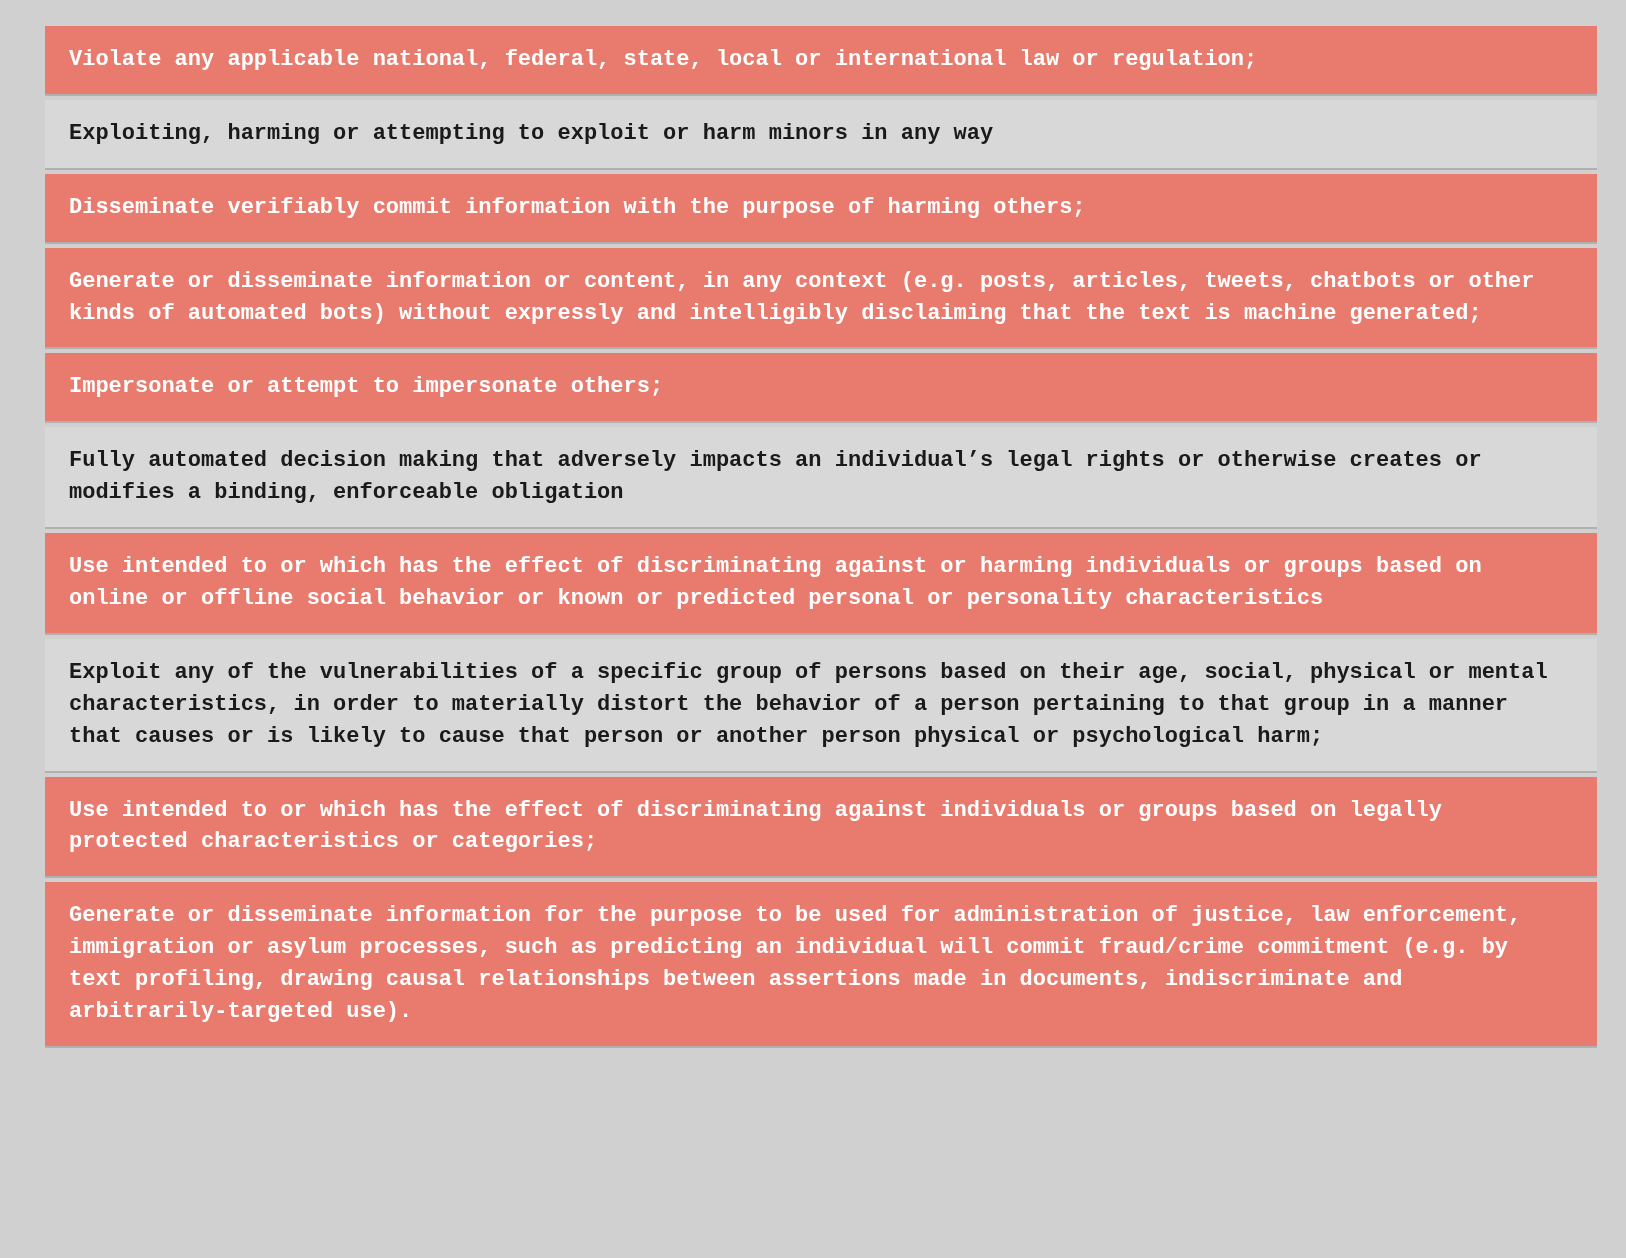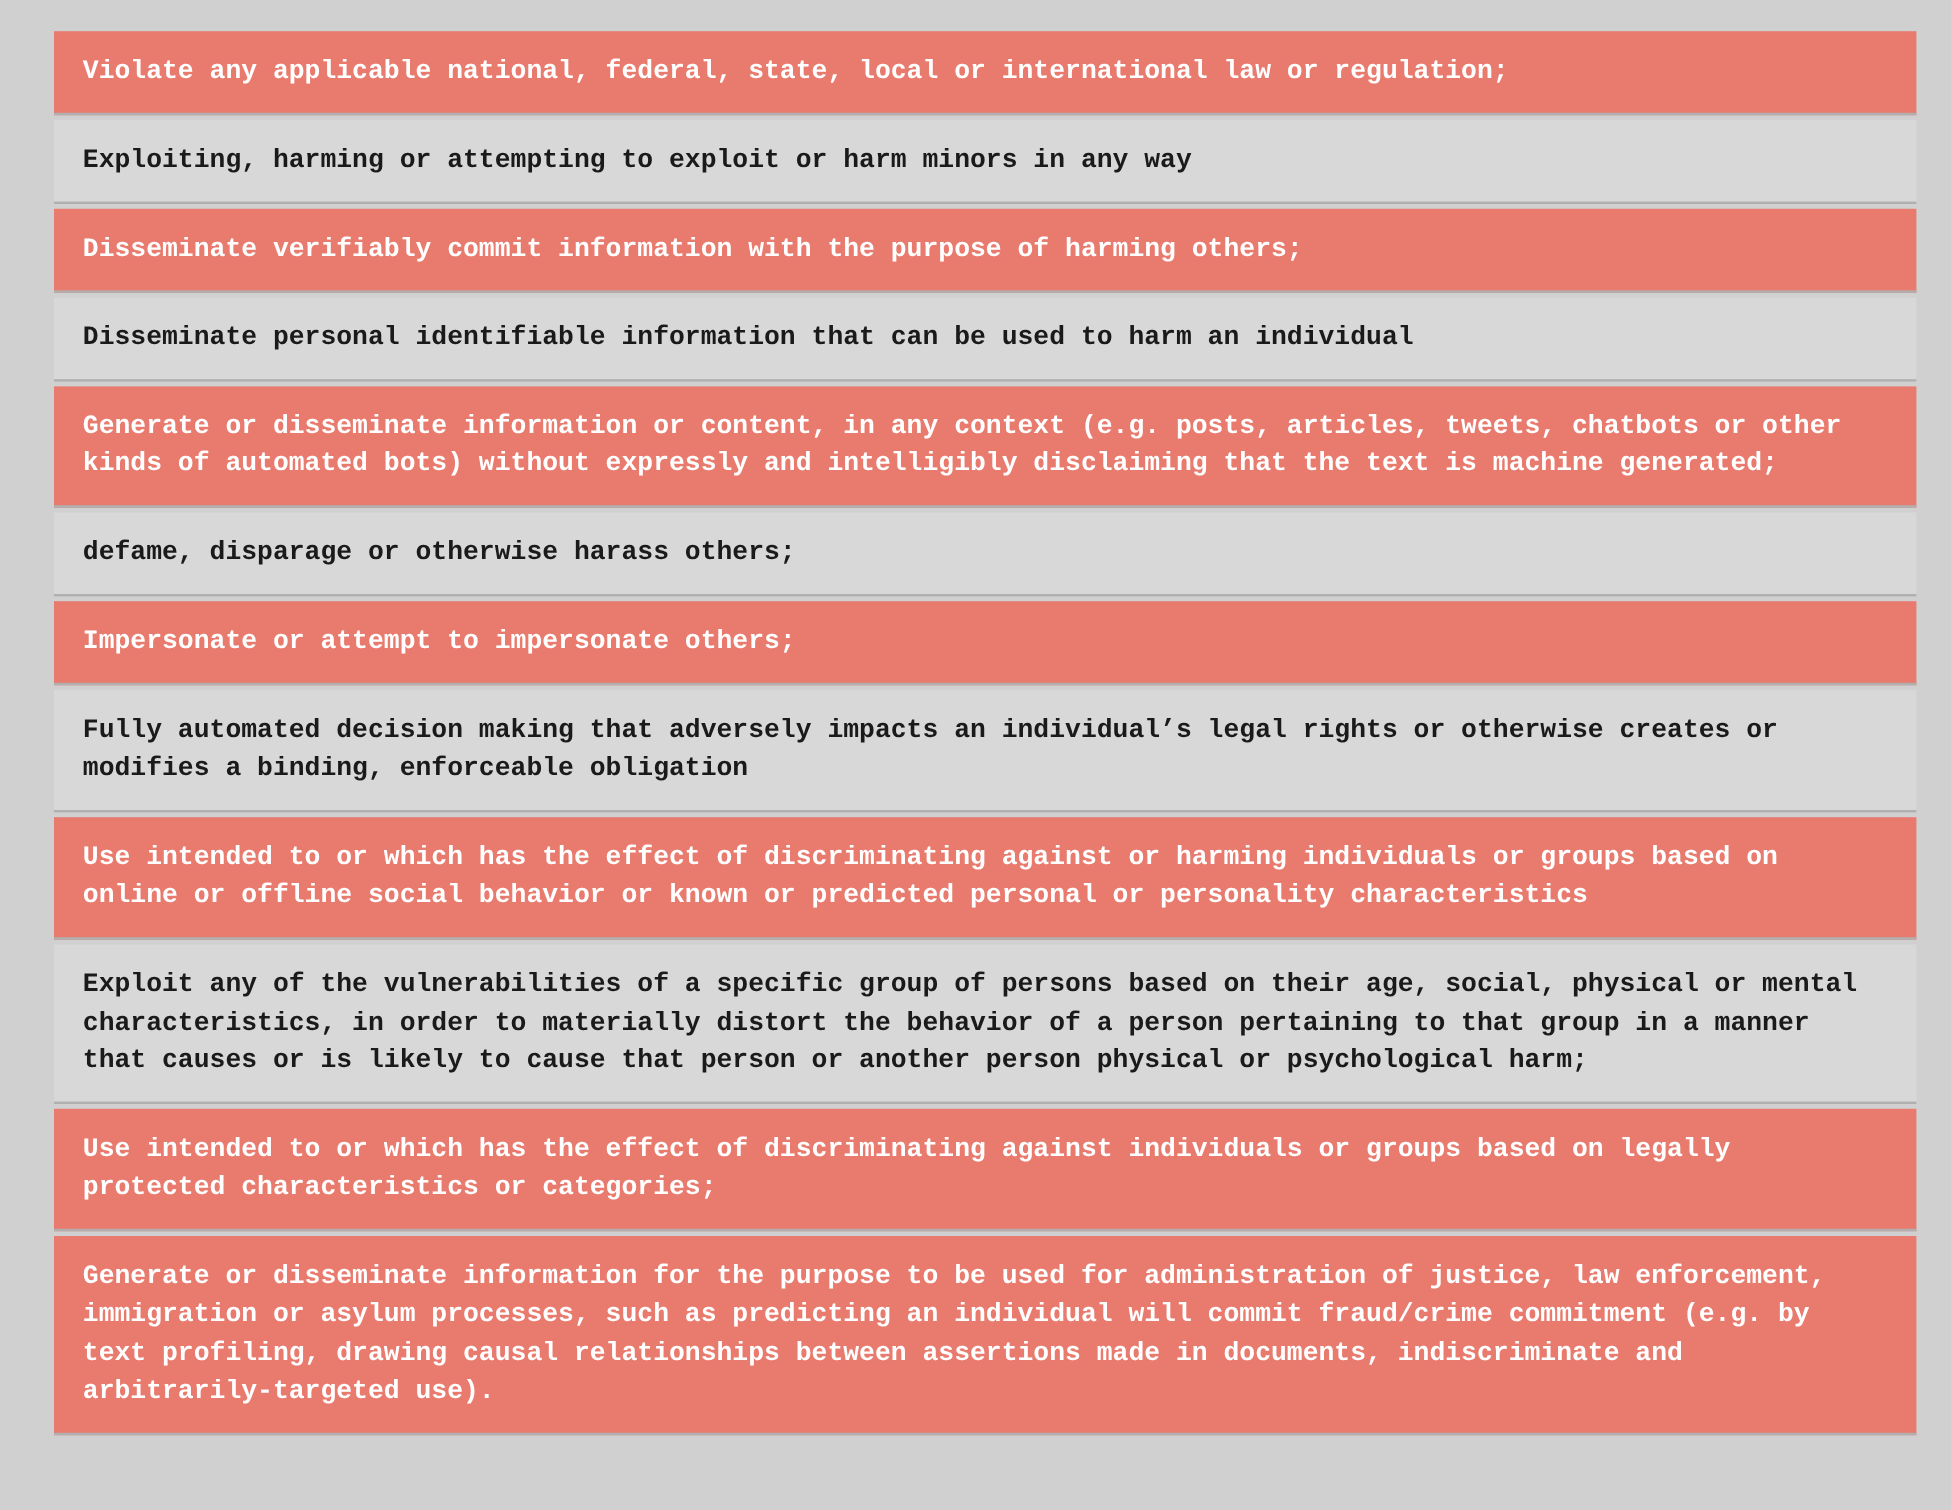--- a/index.html
+++ b/index.html
@@ -43,22 +43,20 @@
       font-family: Liberation Mono, monospace;
     }
   </style>
 </head>
 <body>
 
 <div class="container">
 <div class="list-item highlighted">Violate any applicable national, federal, state, local or international law or regulation;</div>
     <div class="list-item plain">Exploiting, harming or attempting to exploit or harm minors in any way</div>
     <div class="list-item highlighted">Disseminate verifiably commit information with the purpose of harming others;</div>
-    <div class="list-item plain">Disseminate personal identifiable information that can be used to harm an individual</div>
     <div class="list-item highlighted">Generate or disseminate information or content, in any context (e.g. posts, articles, tweets, chatbots or other kinds of automated bots) without expressly and intelligibly disclaiming that the text is machine generated;</div>
-    <div class="list-item plain">defame, disparage or otherwise harass others;</div>
     <div class="list-item highlighted">Impersonate or attempt to impersonate others;</div>
     <div class="list-item plain">Fully automated decision making that adversely impacts an individual’s legal rights or otherwise creates or modifies a binding, enforceable obligation</div>
     <div class="list-item highlighted">Use intended to or which has the effect of discriminating against or harming individuals or groups based on online or offline social behavior or known or predicted personal or personality characteristics</div>
     <div class="list-item plain">Exploit any of the vulnerabilities of a specific group of persons based on their age, social, physical or mental characteristics, in order to materially distort the behavior of a person pertaining to that group in a manner that causes or is likely to cause that person or another person physical or psychological harm;</div>
     <div class="list-item highlighted">Use intended to or which has the effect of discriminating against individuals or groups based on legally protected characteristics or categories;</div>
     <div class="list-item highlighted">Generate or disseminate information for the purpose to be used for administration of justice, law enforcement, immigration or asylum processes, such as predicting an individual will commit fraud/crime commitment (e.g. by text profiling, drawing causal relationships between assertions made in documents, indiscriminate and arbitrarily-targeted use).</div>
   </div>
 
 </body></html>

